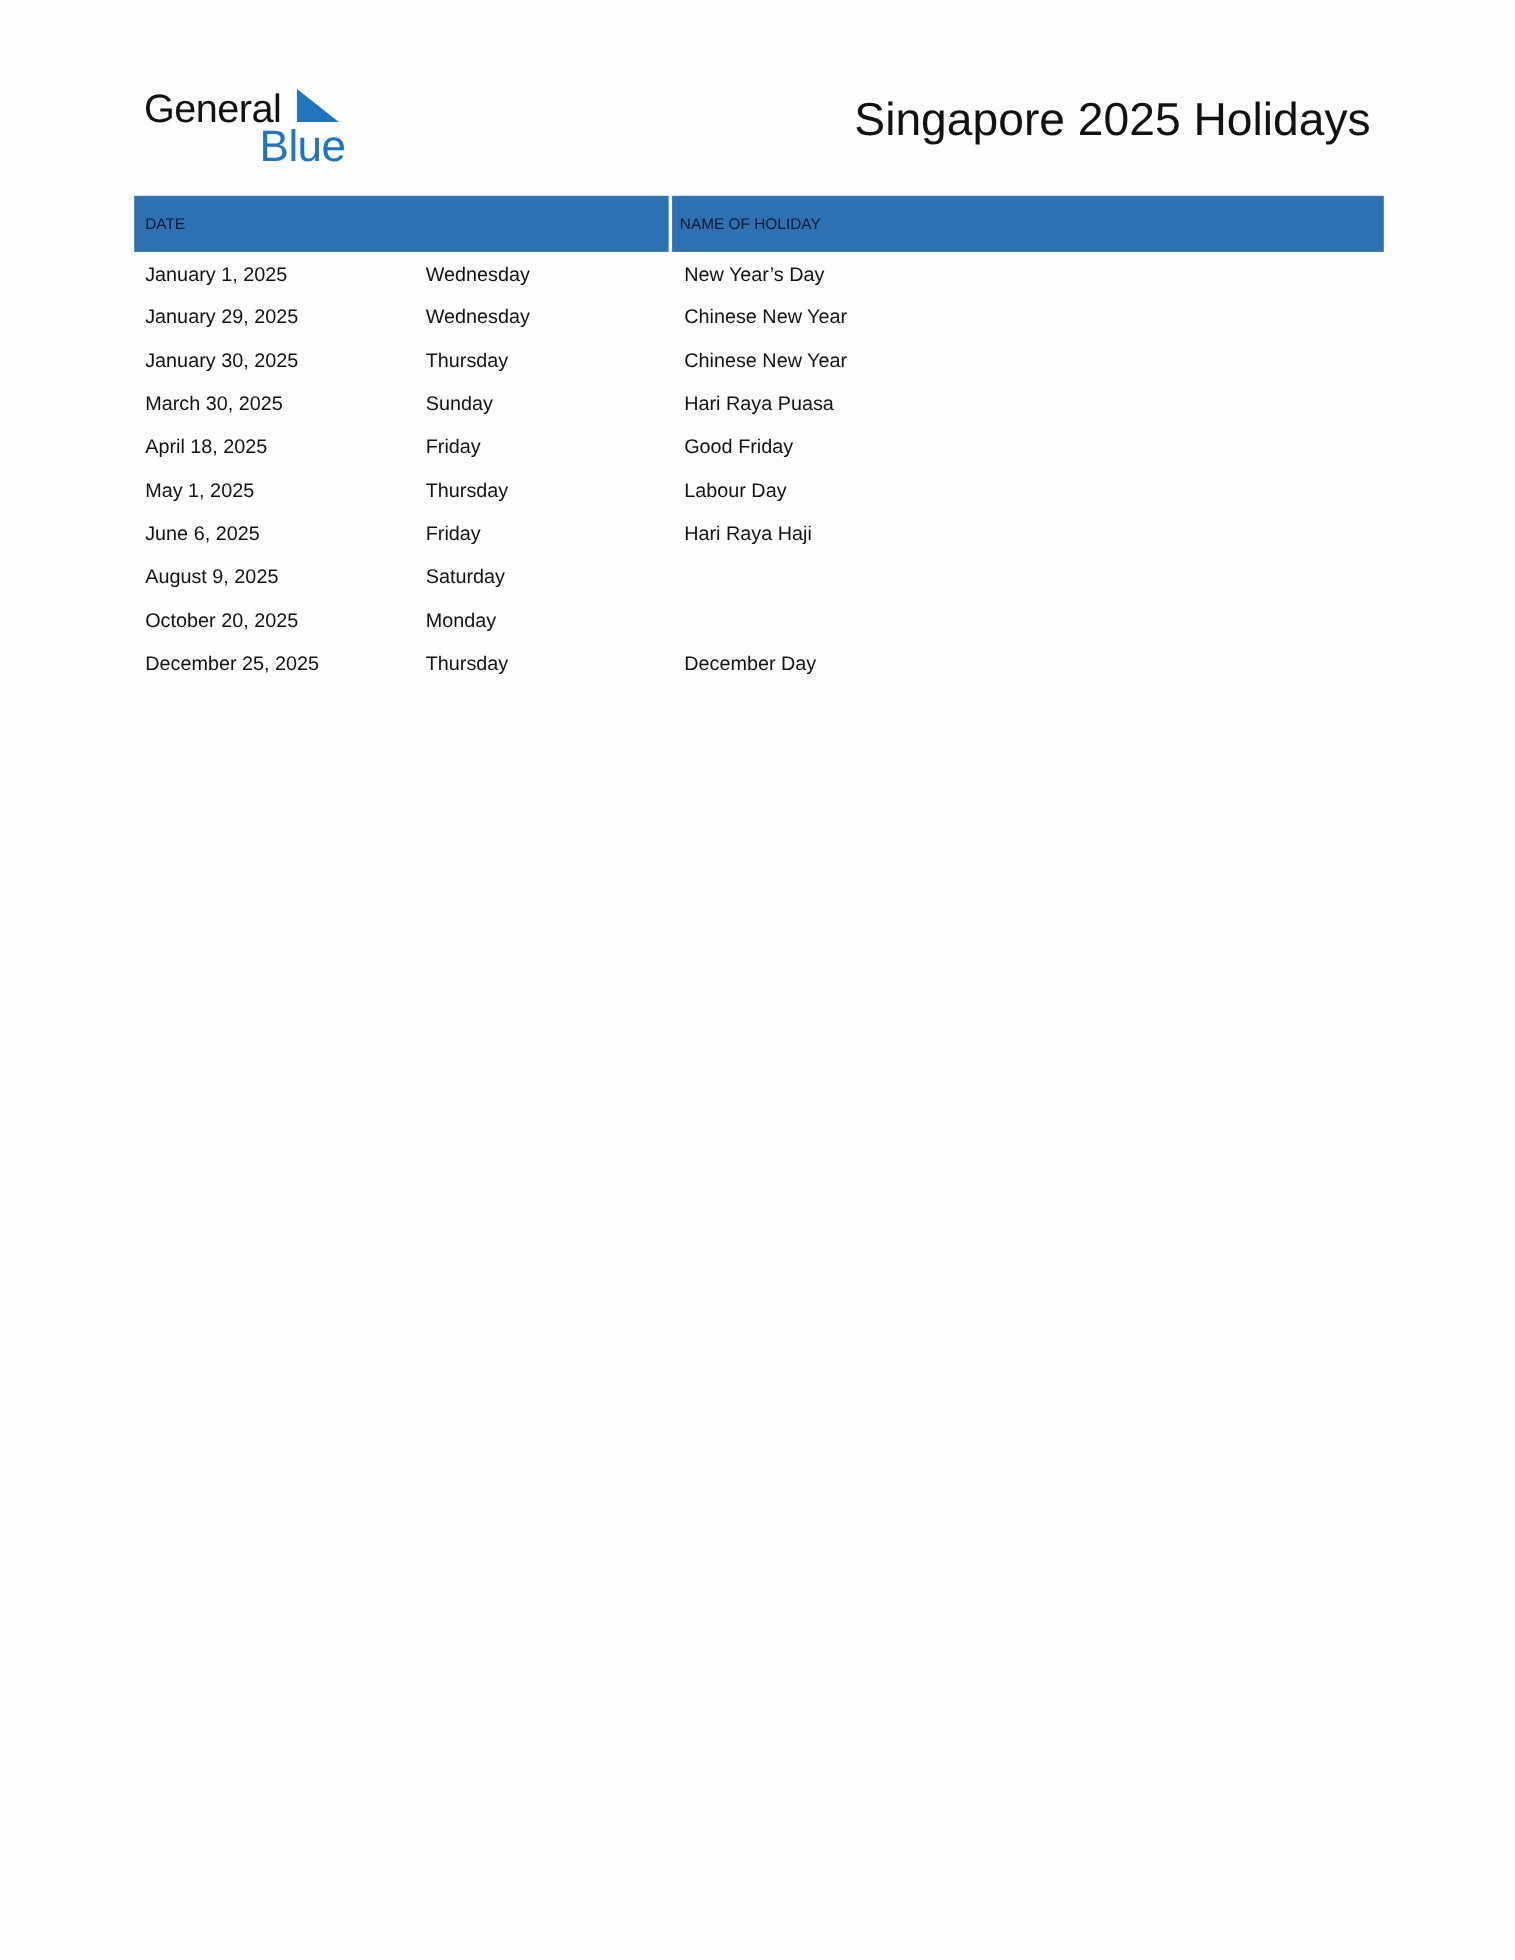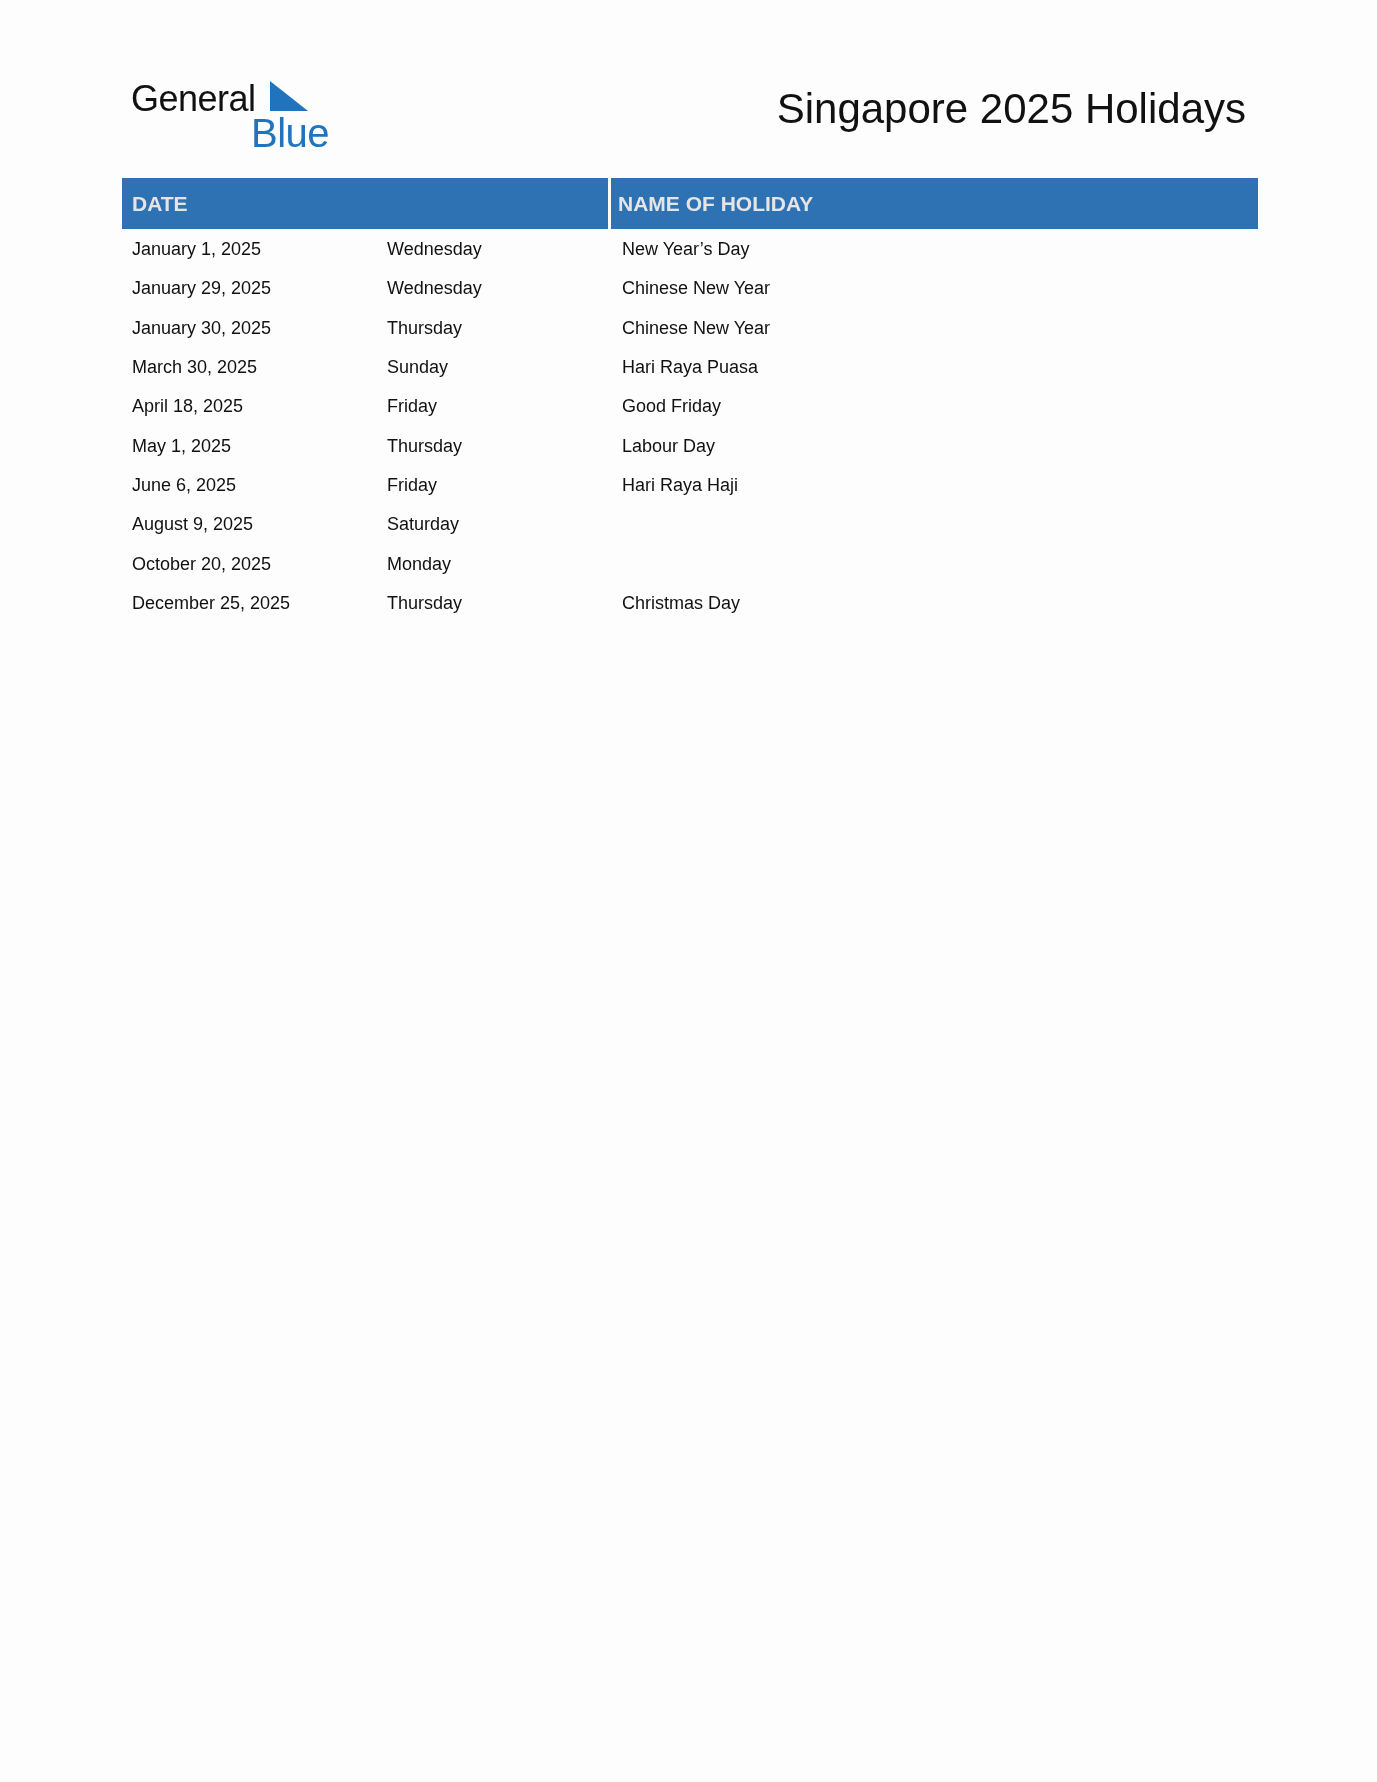--- a/index.html
+++ b/index.html
@@ -26,21 +26,21 @@
       position: absolute;
       left: 0;
       top: 0;
       font-size: 36px;
       line-height: 46px;
       color: #111111;
       letter-spacing: -0.5px;
     }
     .logo-blue {
       position: absolute;
-      left: 120px;
+      left: 105px;
       top: 34px;
       font-size: 40px;
       line-height: 46px;
       color: #1f74bd;
       letter-spacing: -0.5px;
     }
     .logo-triangle {
       position: absolute;
       left: 139px;
       top: 5px;
@@ -64,23 +64,23 @@
       left: 122px;
       top: 178px;
       width: 1136px;
     }
     .thead {
       display: flex;
       height: 51px;
     }
     .th {
       background: #2e72b3;
-      color: #e5e5e5;
-      font-weight: bold;
-      font-size: 21px;
+      color: #0f172a;
+      font-weight: normal;
+      font-size: 14px;
       line-height: 51px;
       padding-left: 10px;
       box-sizing: border-box;
     }
     .th-date { width: 486px; }
     .th-gap { width: 3px; background: #fdfdfd; }
     .th-name { flex: 1; padding-left: 7px; }
     .row {
       display: flex;
       height: 39.3px;
@@ -164,16 +164,16 @@
       <div class="cell-date">August 9, 2025</div>
       <div class="cell-weekday">Saturday</div>
     </div>
     <div class="row">
       <div class="cell-date">October 20, 2025</div>
       <div class="cell-weekday">Monday</div>
     </div>
     <div class="row">
       <div class="cell-date">December 25, 2025</div>
       <div class="cell-weekday">Thursday</div>
-      <div class="cell-name">Christmas Day</div>
+      <div class="cell-name">December Day</div>
     </div>
   </div>
 </div>
 
 </body></html>

